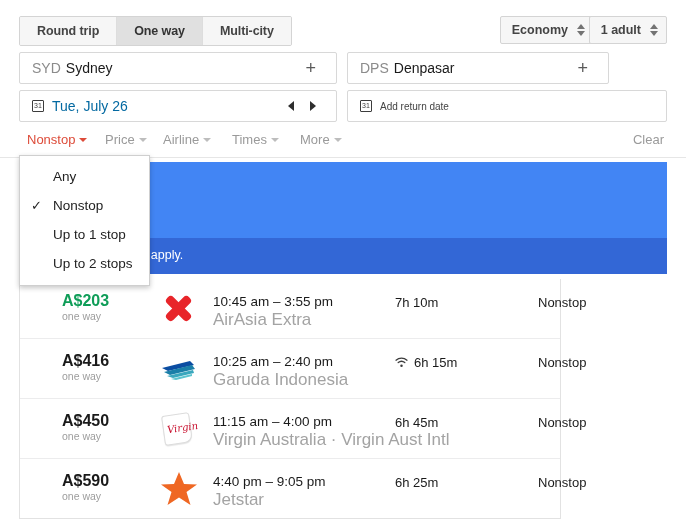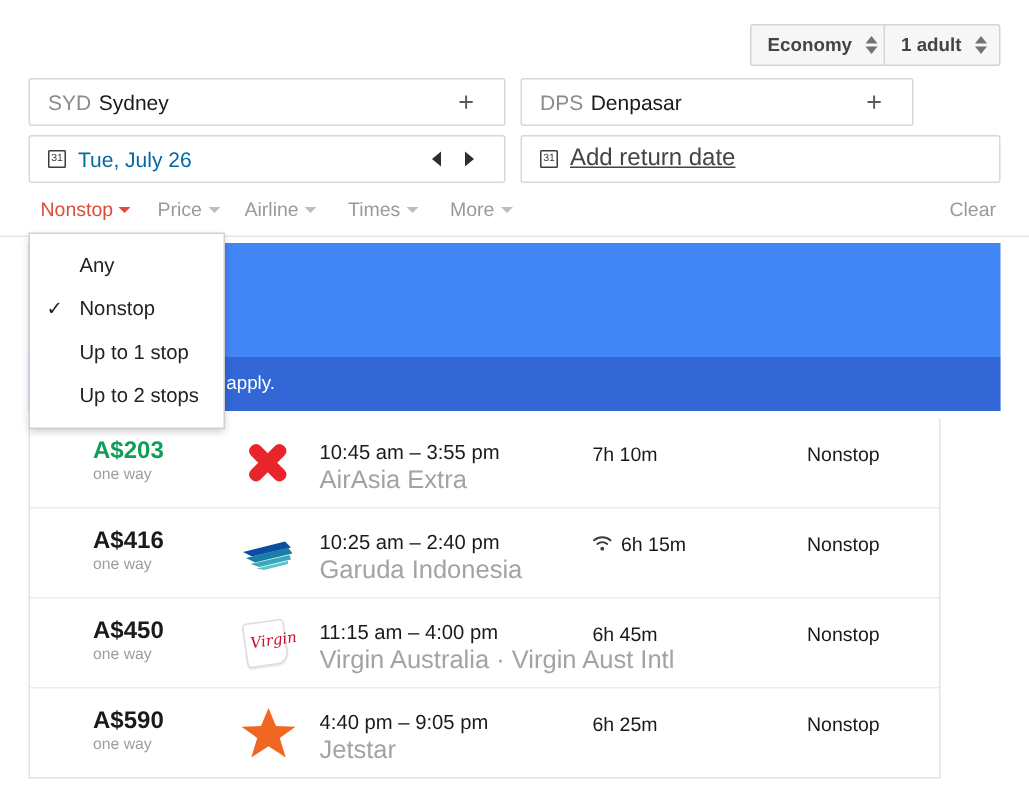--- a/index.html
+++ b/index.html
@@ -131,22 +131,21 @@
     line-height: 10px;
     text-align: center;
     color: #3c3c3c;
     margin-right: 8px;
     flex: 0 0 auto;
     font-family: "Liberation Sans", sans-serif;
   }
   .date-text { color: #0369a1; font-size: 14px; }
   .return-link {
     color: #444444;
-    font-size: 16px;
-    text-decoration: underline;
+    font-size: 10px;
     cursor: pointer;
   }
   .date-navs {
     margin-left: auto;
     display: flex;
     align-items: center;
     gap: 16px;
   }
   .nav-arrow {
     width: 0; height: 0;
@@ -278,21 +277,21 @@
     left: 11px; top: 0;
     font-size: 13px;
     color: #222222;
     line-height: 29px;
   }
 
   
   #results {
     position: absolute;
     left: 19px; top: 279px;
-    width: 608px;
+    width: 542px;
     border: 1px solid #e2e2e2;
     border-top: none;
     box-sizing: border-box;
     background: #ffffff;
   }
   .flight-row {
     position: relative;
     height: 59px;
     border-bottom: 1px solid #ececed;
     cursor: pointer;
@@ -406,20 +405,31 @@
   .logo-jetstar {
     position: relative;
     width: 38px; height: 36px;
   }
 </style>
 </head>
 <body>
 
 <div id="search-panel">
 
+  <div id="trip-type-tabs">
+    <div class="trip-tab">
+      <span>Round trip</span>
+    </div>
+    <div class="trip-tab active">
+      <span>One way</span>
+    </div>
+    <div class="trip-tab">
+      <span>Multi-city</span>
+    </div>
+  </div>
 
   <div class="pill-select" id="cabin-select">
     <span class="lbl">Economy</span>
     <span class="updown">
       <span class="tri up"></span>
         <span class="tri down"></span>
     </span>
   </div>
 
   <div class="pill-select" id="pax-select">

